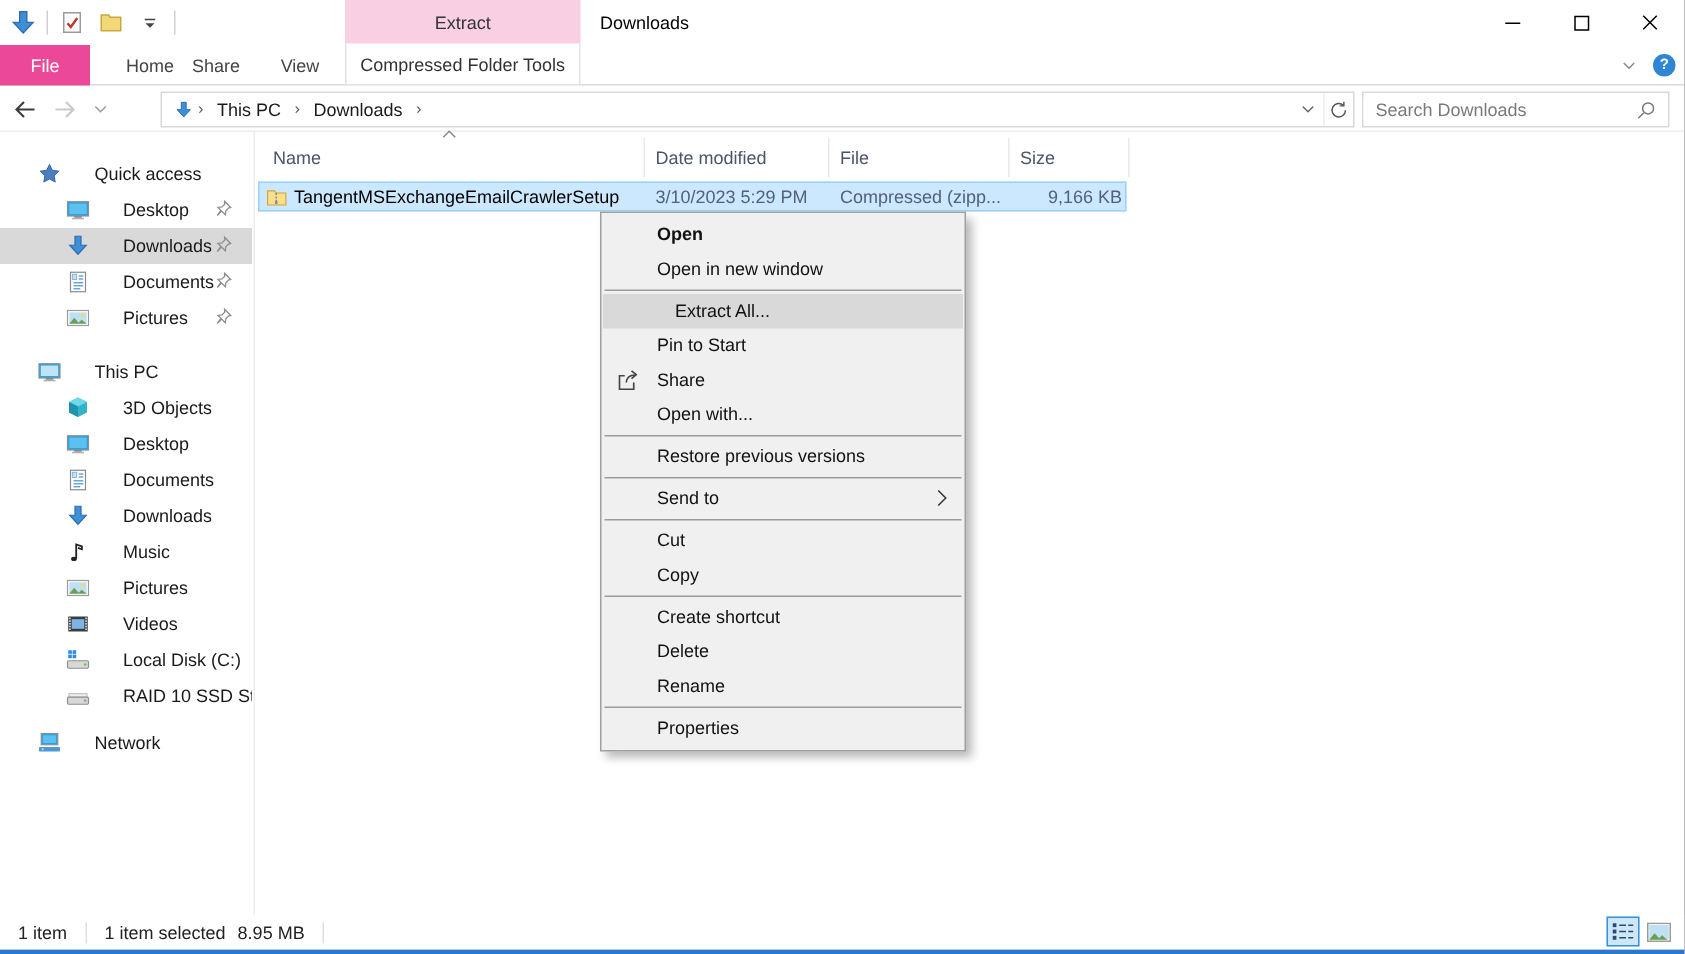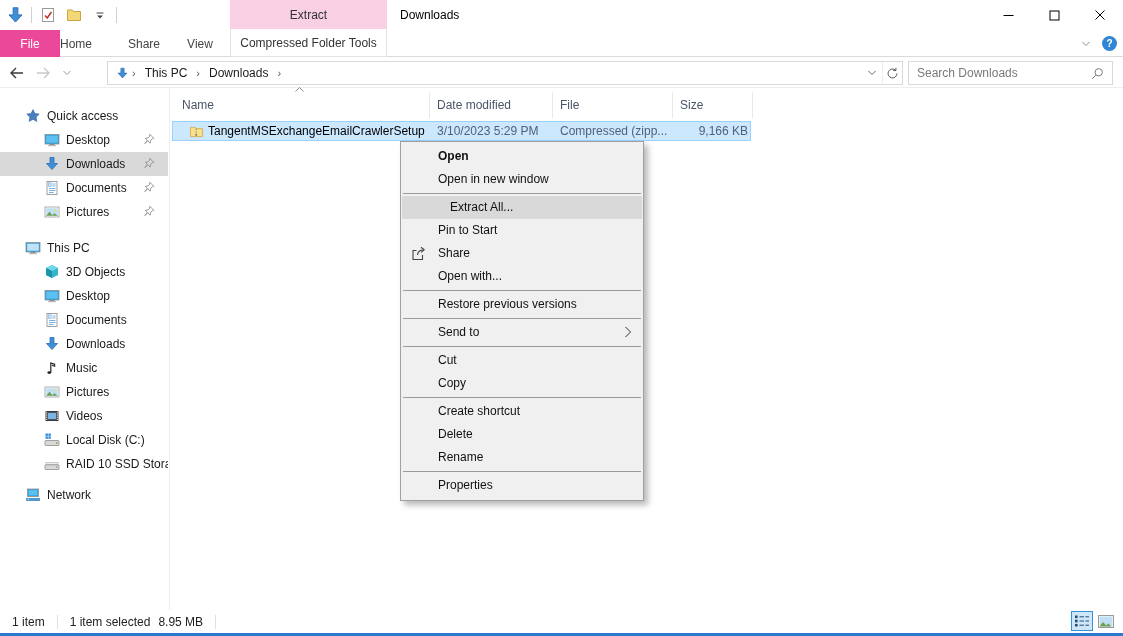--- a/index.html
+++ b/index.html
@@ -20,21 +20,21 @@
   .ctx-header { position:absolute; left:230px; top:0; width:157px; height:30px; background:#f8cfe3;
     display:flex; align-items:center; justify-content:center; color:#333; }
   .win-title { position:absolute; left:400px; top:0; height:30px; display:flex; align-items:center; color:#000; }
   .win-controls { position:absolute; right:0; top:0; height:30px; display:flex; }
   .win-btn { width:46px; height:30px; display:flex; align-items:center; justify-content:center; }
 
   
   .tabrow { position:absolute; left:0; top:30px; width:1123px; height:27px; background:#fff; border-bottom:1px solid #dadada; }
   .tab { position:absolute; top:0; height:27px; display:flex; align-items:center; justify-content:center; color:#444; }
   .tab-file { left:0; width:60px; background:#ec4899; color:#fff; }
-  .tab-home { left:48px; width:56px; }
+  .tab-home { left:72px; width:56px; }
   .tab-share { left:116px; width:56px; }
   .tab-view { left:172px; width:56px; }
   .tab-ctx { left:230px; top:-1px; height:28px; width:157px; background:#fff; border:1px solid #e3e3e3; border-top:none; color:#333; }
   .ribbon-right { position:absolute; right:6px; top:0; height:27px; display:flex; align-items:center; gap:10px; }
   .help-circle { width:15px; height:15px; border-radius:50%; background:#2f86d4; color:#fff; font-size:10px; font-weight:bold;
     display:flex; align-items:center; justify-content:center; }
 
   
   .toolbar { position:absolute; left:0; top:58px; width:1123px; height:30px; background:#fff; border-bottom:1px solid #eee; }
   .nav-btns { position:absolute; left:8px; top:0; height:30px; display:flex; align-items:center; gap:10px; }
@@ -47,38 +47,38 @@
   .search { position:absolute; left:908px; top:3px; width:205px; height:24px; border:1px solid #d9d9d9; display:flex; align-items:center; }
   .search input { flex:1; border:none; outline:none; font:12px "Liberation Sans",sans-serif; color:#333; padding:0 8px; }
   .search input::placeholder { color:#7a7a7a; }
   .search .mag { padding-right:8px; }
 
   
   .sidebar { position:absolute; left:0; top:88px; width:168px; height:522px; background:#fff; overflow:hidden; }
   .pane-divider { position:absolute; left:169px; top:88px; width:1px; height:522px; background:#ececec; }
   .side-item { position:relative; height:24px; display:flex; align-items:center; cursor:default; }
   .side-item .ic { width:16px; height:16px; margin-right:6px; flex:none; }
-  .side-item .lbl { white-space:nowrap; overflow:hidden; }
+  .side-item .lbl { white-space:nowrap; overflow:hidden;margin-left:16px; }
   .lvl0 { padding-left:25px; }
   .lvl1 { padding-left:44px; }
   .side-sel { background:#d9d9d9; }
   .pin { position:absolute; right:12px; top:5px; width:14px; height:14px; }
   .side-gap12 { height:12px; } .side-gap6 { height:7px; } .side-top { height:16px; }
 
   
   .main { position:absolute; left:170px; top:88px; width:953px; height:522px; }
   .hdr-row { position:absolute; left:0; top:4px; height:26px; display:flex; color:#4a5568; }
   .hdr { padding-left:7px; display:flex; align-items:center; border-right:1px solid #e9e9e9; cursor:default; position:relative; }
   .hdr.first { padding-left:12px; }
   .sort-caret { position:absolute; left:0; right:0; top:-6px; display:flex; justify-content:center; color:#777; }
   .c-name { width:260px; } .c-date { width:123px; } .c-type { width:120px; } .c-size { width:80px; justify-content:flex-start; }
   .file-row { position:absolute; left:2px; top:33px; width:579px; height:20px; display:flex; align-items:center;
     background:#cce8ff; border:1px solid #99d1ff; cursor:default; }
   .cell { white-space:nowrap; overflow:hidden; }
-  .cell-name { width:258px; display:flex; align-items:center; gap:4px; padding-left:16px; color:#000; }
+  .cell-name { width:258px; display:flex; align-items:center; gap:4px; padding-left:4px; color:#000; }
   .cell-date { width:123px; padding-left:6px; color:#53607a; }
   .cell-type { width:120px; padding-left:6px; color:#53607a; }
   .cell-size { width:74px; text-align:right; color:#53607a; }
 
   
   .menu { position:absolute; left:400px; top:141px; width:244px; background:#f0f0f0; border:1px solid #a0a0a0;
     box-shadow:4px 4px 6px rgba(0,0,0,0.28); padding:3px 0; }
   .mi { position:relative; height:23px; line-height:23px; padding-left:37px; color:#111; cursor:default; }
   .mi.bold { font-weight:bold; }
   .mi.hl { background:#d9d9d9; margin:0 1px; padding-left:48px; }

